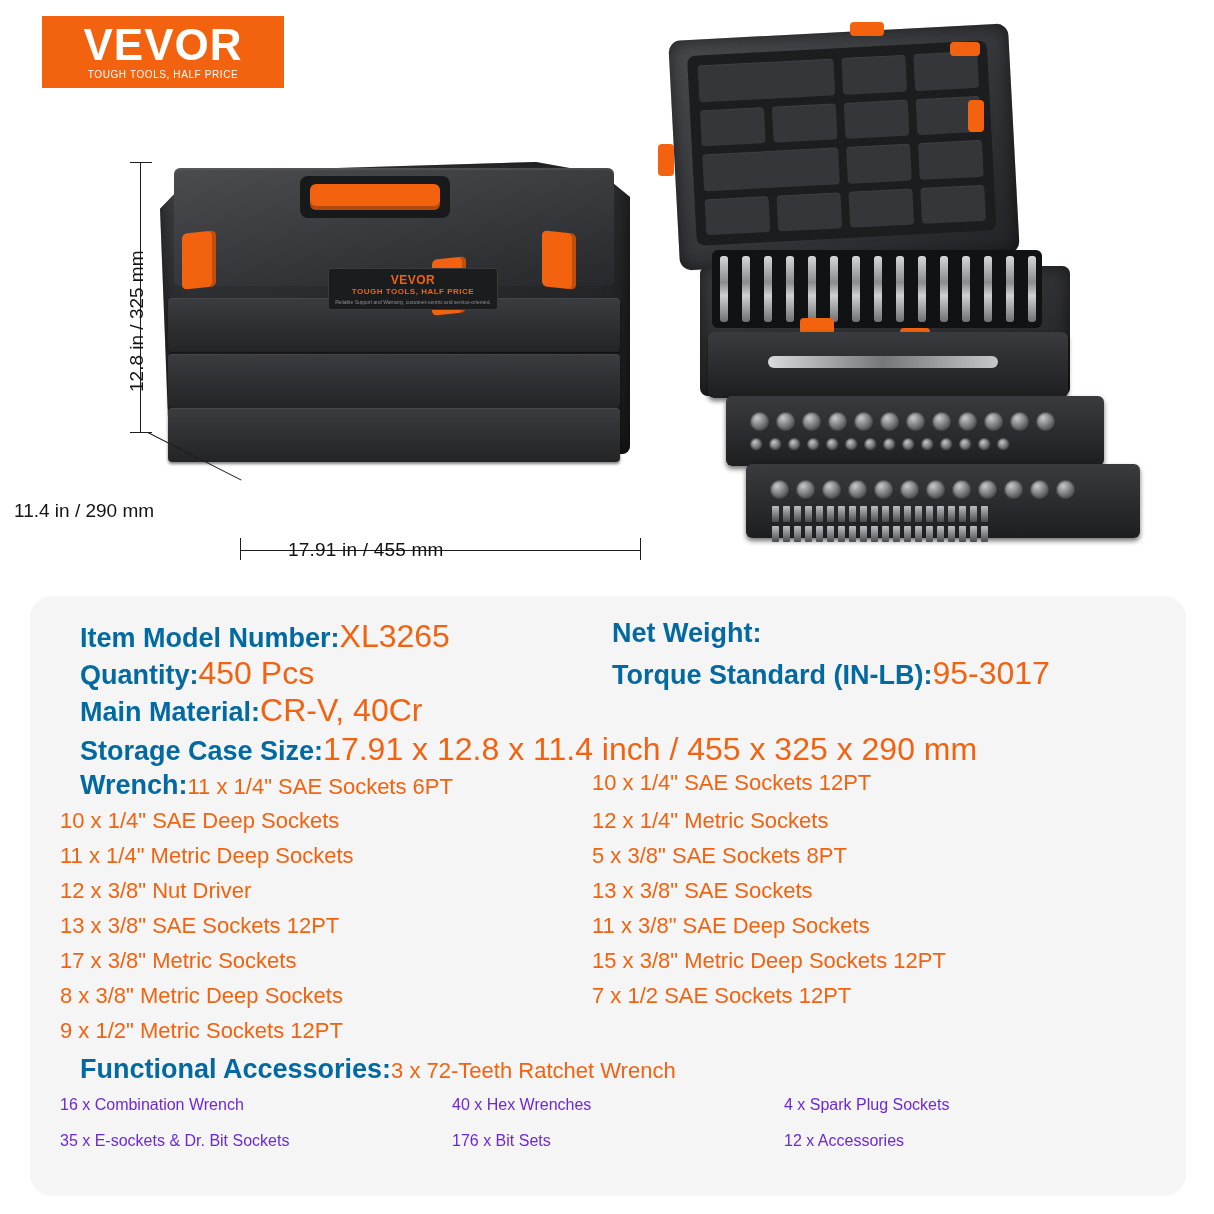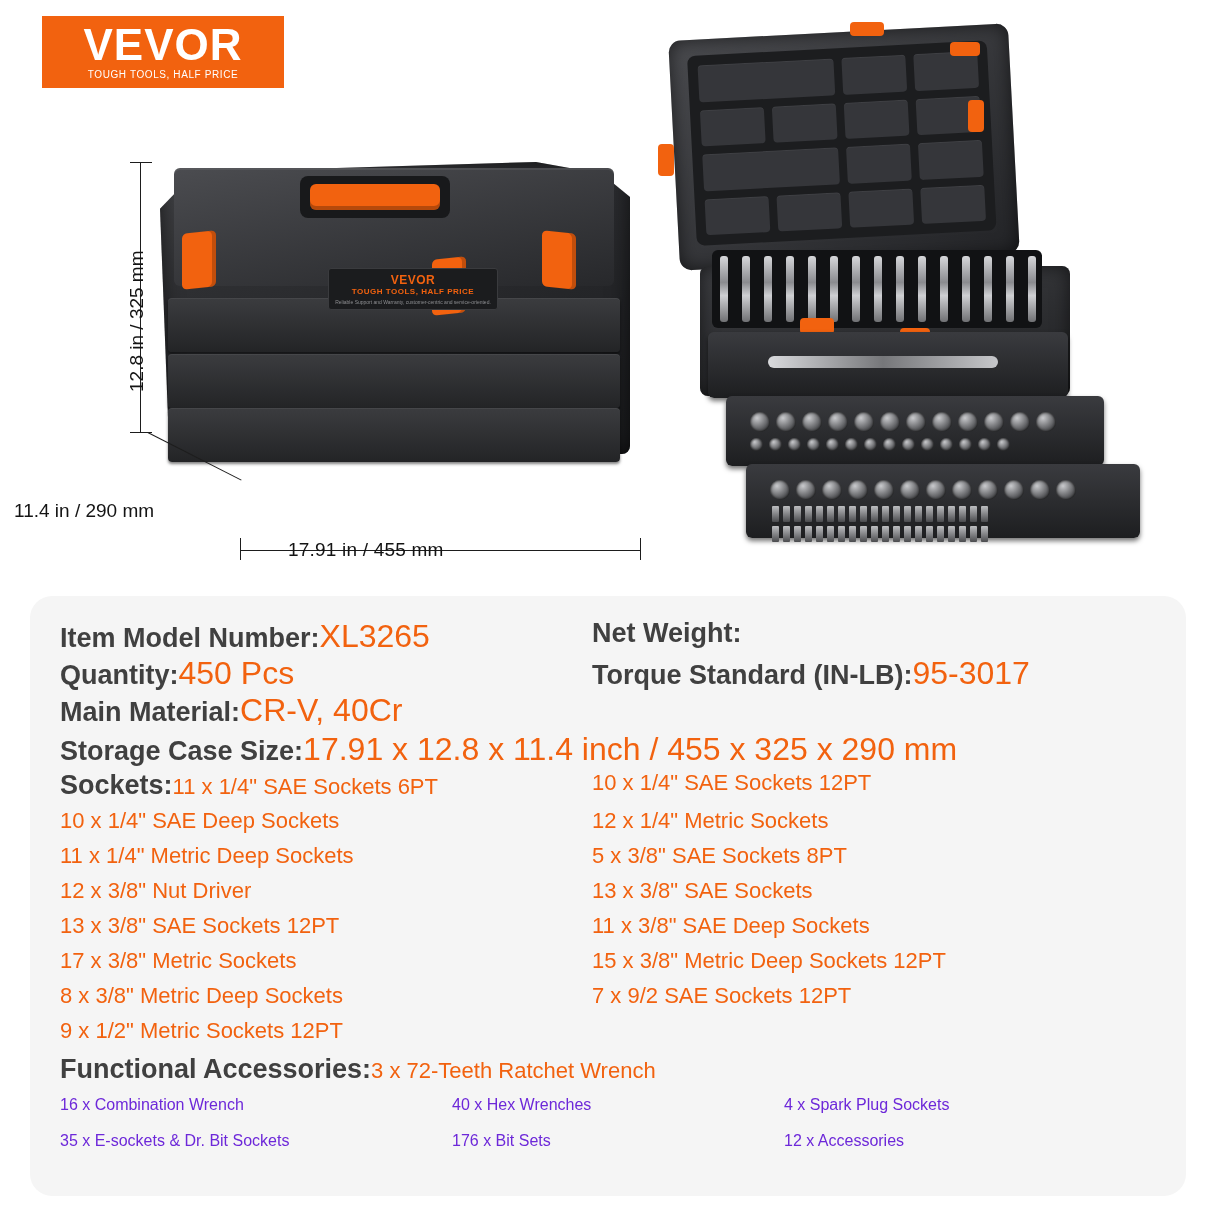--- a/index.html
+++ b/index.html
@@ -141,21 +141,21 @@
   }
   .orange-clip{position:absolute;background:#f2620f;border-radius:4px;}
 
   
   .panel{
     position:absolute;left:30px;top:596px;width:1156px;height:600px;
     background:#f5f5f5;border-radius:22px;
     padding:22px 30px;box-sizing:border-box;
   }
   .spec-line{display:flex;align-items:baseline;margin-bottom:2px;}
-  .lbl{font-size:27px;font-weight:bold;color:#404040;white-space:nowrap;}
+  .lbl{font-size:27px;font-weight:bold;color:#0369a1;white-space:nowrap;margin-left:20px;}
   .val{font-size:32px;color:#f2620f;white-space:nowrap;}
   .two-col{display:flex;}
   .col-a{width:532px;}
   .col-b{flex:1;}
   .row-2{display:flex;align-items:baseline;}
 
   .sock-head{display:flex;align-items:baseline;}
   .list-grid{display:flex;margin-top:2px;}
   .list-col{width:532px;}
   .list-item{font-size:22px;color:#f2620f;line-height:35px;}
@@ -374,21 +374,21 @@
     <span class="val">CR-V, 40Cr</span>
   </div>
 
   <div class="spec-line">
     <span class="lbl">Storage Case Size:</span>
     <span class="val">17.91 x 12.8 x 11.4 inch / 455 x 325 x 290 mm</span>
   </div>
 
   <div class="two-col">
     <div class="col-a sock-head">
-      <span class="lbl">Sockets:</span>
+      <span class="lbl">Wrench:</span>
       <span class="val" style="font-size:22px;">11 x 1/4" SAE Sockets  6PT</span>
     </div>
     <div class="col-b sock-head">
       <span class="val" style="font-size:22px;">10 x 1/4" SAE Sockets 12PT</span>
     </div>
   </div>
 
   <div class="list-grid">
     <div class="list-col">
       <div class="list-item">10 x 1/4" SAE Deep Sockets</div>
@@ -398,21 +398,21 @@
       <div class="list-item">17 x 3/8" Metric Sockets</div>
       <div class="list-item">8 x 3/8" Metric Deep Sockets</div>
       <div class="list-item">9 x 1/2" Metric Sockets 12PT</div>
     </div>
     <div class="list-col">
       <div class="list-item">12 x 1/4" Metric Sockets</div>
       <div class="list-item">5 x 3/8" SAE Sockets 8PT</div>
       <div class="list-item">13 x 3/8" SAE Sockets</div>
       <div class="list-item">11 x 3/8" SAE Deep Sockets</div>
       <div class="list-item">15 x 3/8" Metric Deep Sockets 12PT</div>
-      <div class="list-item">7 x 9/2 SAE Sockets 12PT</div>
+      <div class="list-item">7 x 1/2 SAE Sockets 12PT</div>
     </div>
   </div>
 
   <div class="acc-head">
     <span class="lbl">Functional Accessories:</span>
     <span class="val" style="font-size:22px;">3 x  72-Teeth Ratchet Wrench</span>
   </div>
 
   <div class="acc-grid">
     <div class="acc-col wide">

